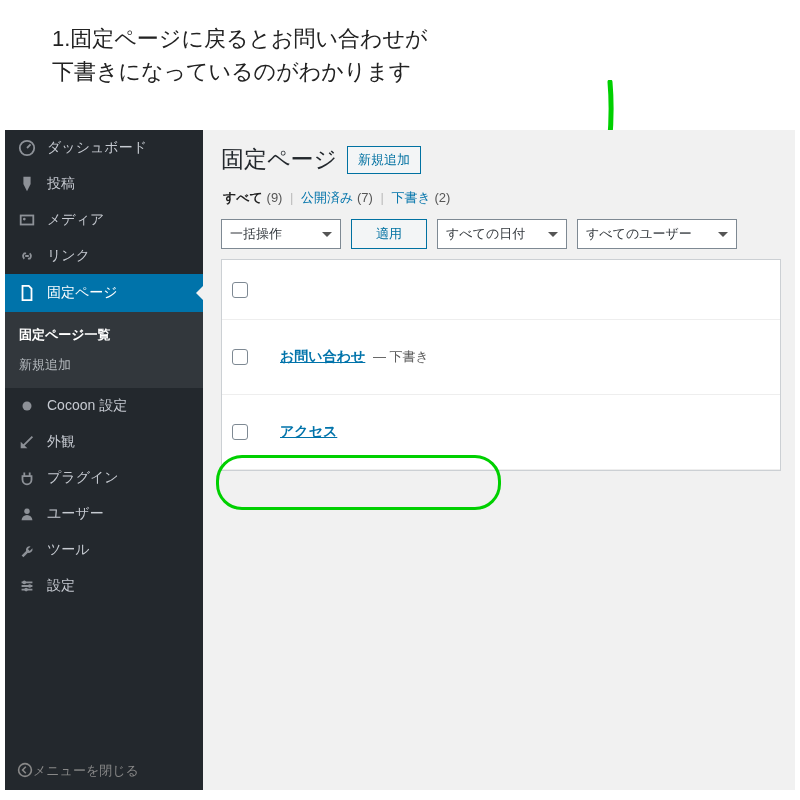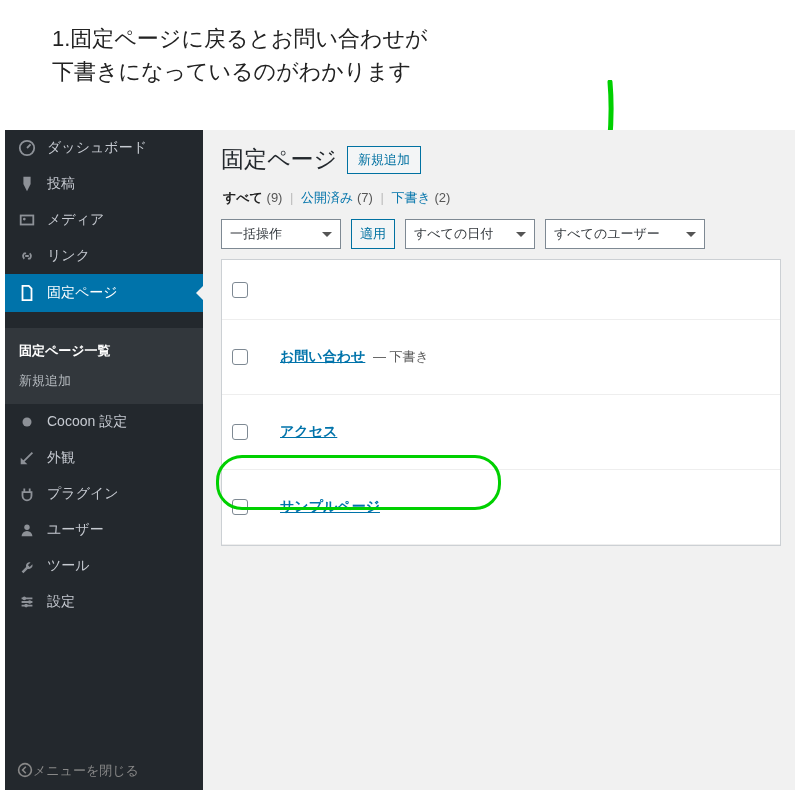--- a/index.html
+++ b/index.html
@@ -31,21 +31,21 @@
     }
     .menu-item .mi-icon { width: 20px; display: flex; justify-content: center; opacity: .65; }
     .menu-item.active { background: #0073aa; color: #fff; height: 38px; font-weight: 400; }
     .menu-item.active .mi-icon { opacity: 1; }
     .menu-item.has-badge .badge {
       background: #d54e21; color: #fff; font-size: 11px;
       min-width: 18px; height: 18px; border-radius: 9px;
       display: inline-flex; align-items: center; justify-content: center;
       padding: 0 4px; margin-left: 2px;
     }
-    .submenu { background: #32373c; padding: 8px 0; margin-top: 16px; }
+    .submenu { background: #32373c; padding: 8px 0; }
     .submenu-item {
       padding: 6px 12px 6px 14px; font-size: 13px;
       color: #b4b9be; cursor: pointer;
     }
     .submenu-item.current { color: #fff; font-weight: 600; }
     .collapse {
       margin-top: auto; color: #888; font-size: 13px;
       display: flex; align-items: center; 
       padding: 0 12px; height: 38px; cursor: pointer;
     }
@@ -80,21 +80,21 @@
       display: flex; align-items: center; padding: 0 24px 0 8px;
       position: relative; color: #32373c; font-size: 13px; cursor: pointer;
     }
     .select::after {
       content: ""; position: absolute; right: 8px; top: 50%;
       width: 0; height: 0; border: 5px solid transparent;
       border-top-color: #555; margin-top: -2px;
     }
     .btn-apply {
       border: 1px solid #0071a1; color: #0071a1; background: #f3f5f6;
-      padding: 0 8px; height: 30px; font-size: 13px; cursor: pointer;
+      padding: 0 24px; height: 30px; font-size: 13px; cursor: pointer;
     }
 
     
     .wp-table { background: #fff; border: 1px solid #ccd0d4; }
     .wp-th {
       display:flex; align-items:center; gap:16px;
       padding:12px 10px; border-bottom:1px solid #e5e5e5;
     }
     .wp-th .col-title { color:#0073aa; font-weight:400; font-size:14px; }
     .wp-row {
@@ -281,22 +281,18 @@
         <span class="cb"></span>
         <span>
           <a class="row-title" href="#">お問い合わせ</a>
           <span class="row-status">— 下書き</span>
         </span>
       </div>
       <div class="wp-row">
         <span class="cb"></span>
         <a class="row-title" href="#">アクセス</a>
       </div>
-      <div class="wp-row">
-        <span class="cb"></span>
-        <a class="row-title" href="#">サンプルページ</a>
-      </div>
     </div>
   </div>
 
 </div>
 
 <div class="hand-circle"></div>
 
 </body></html>

